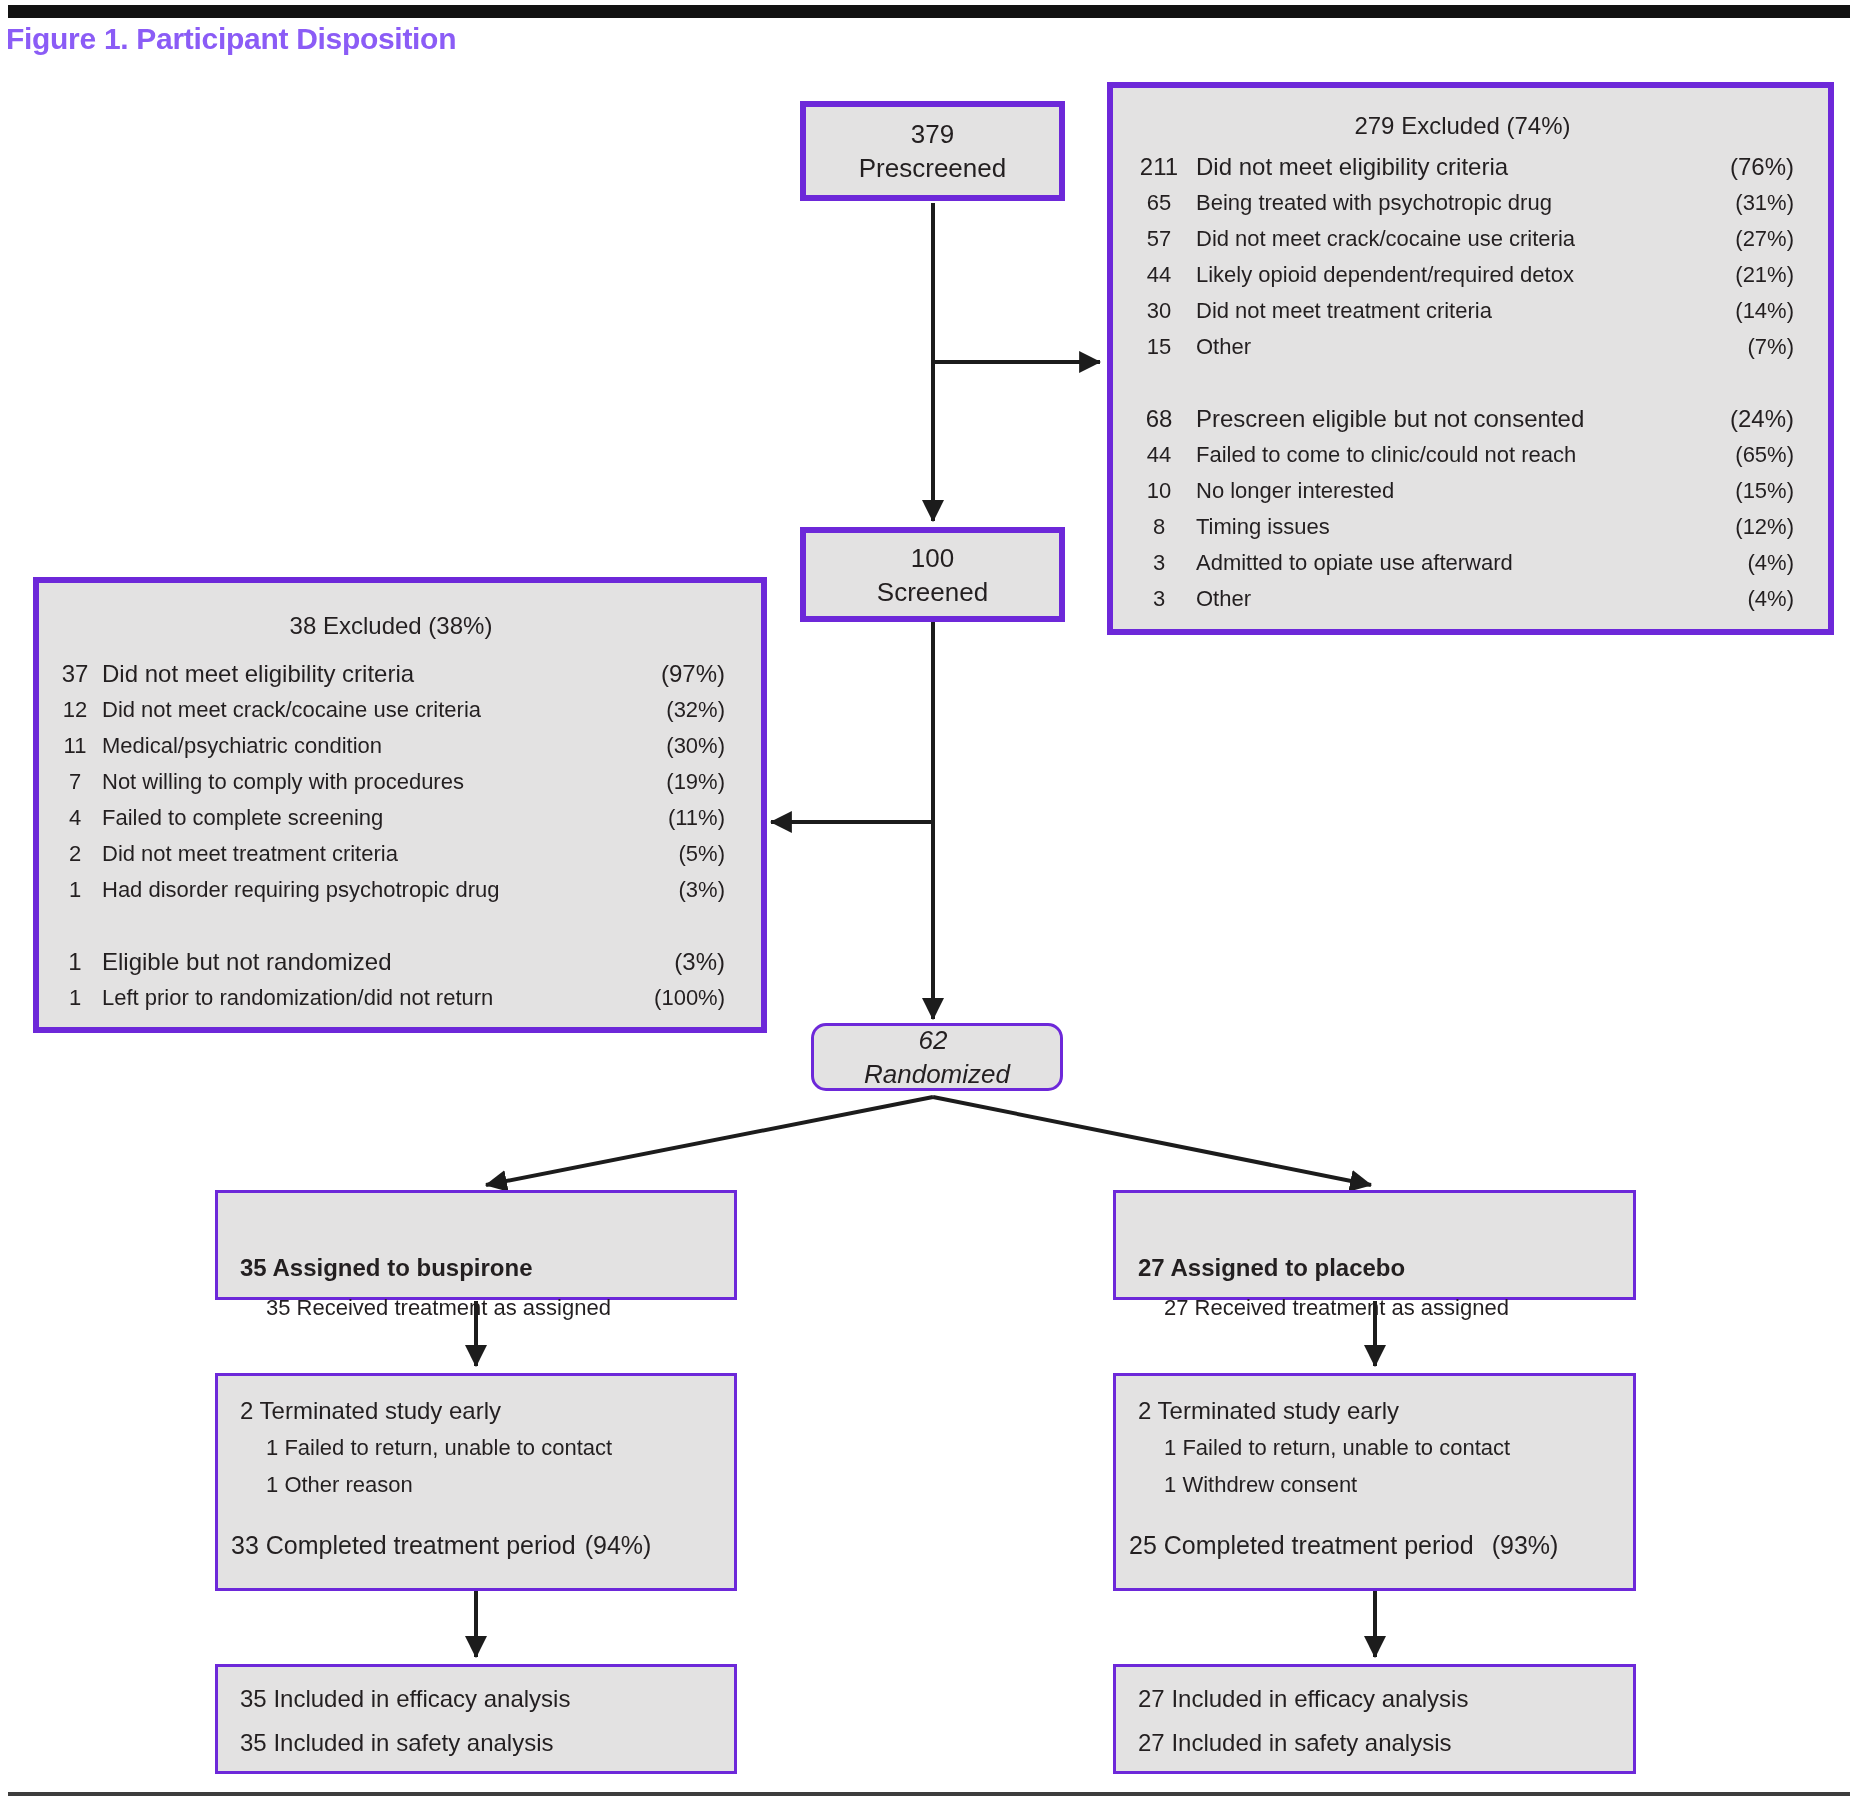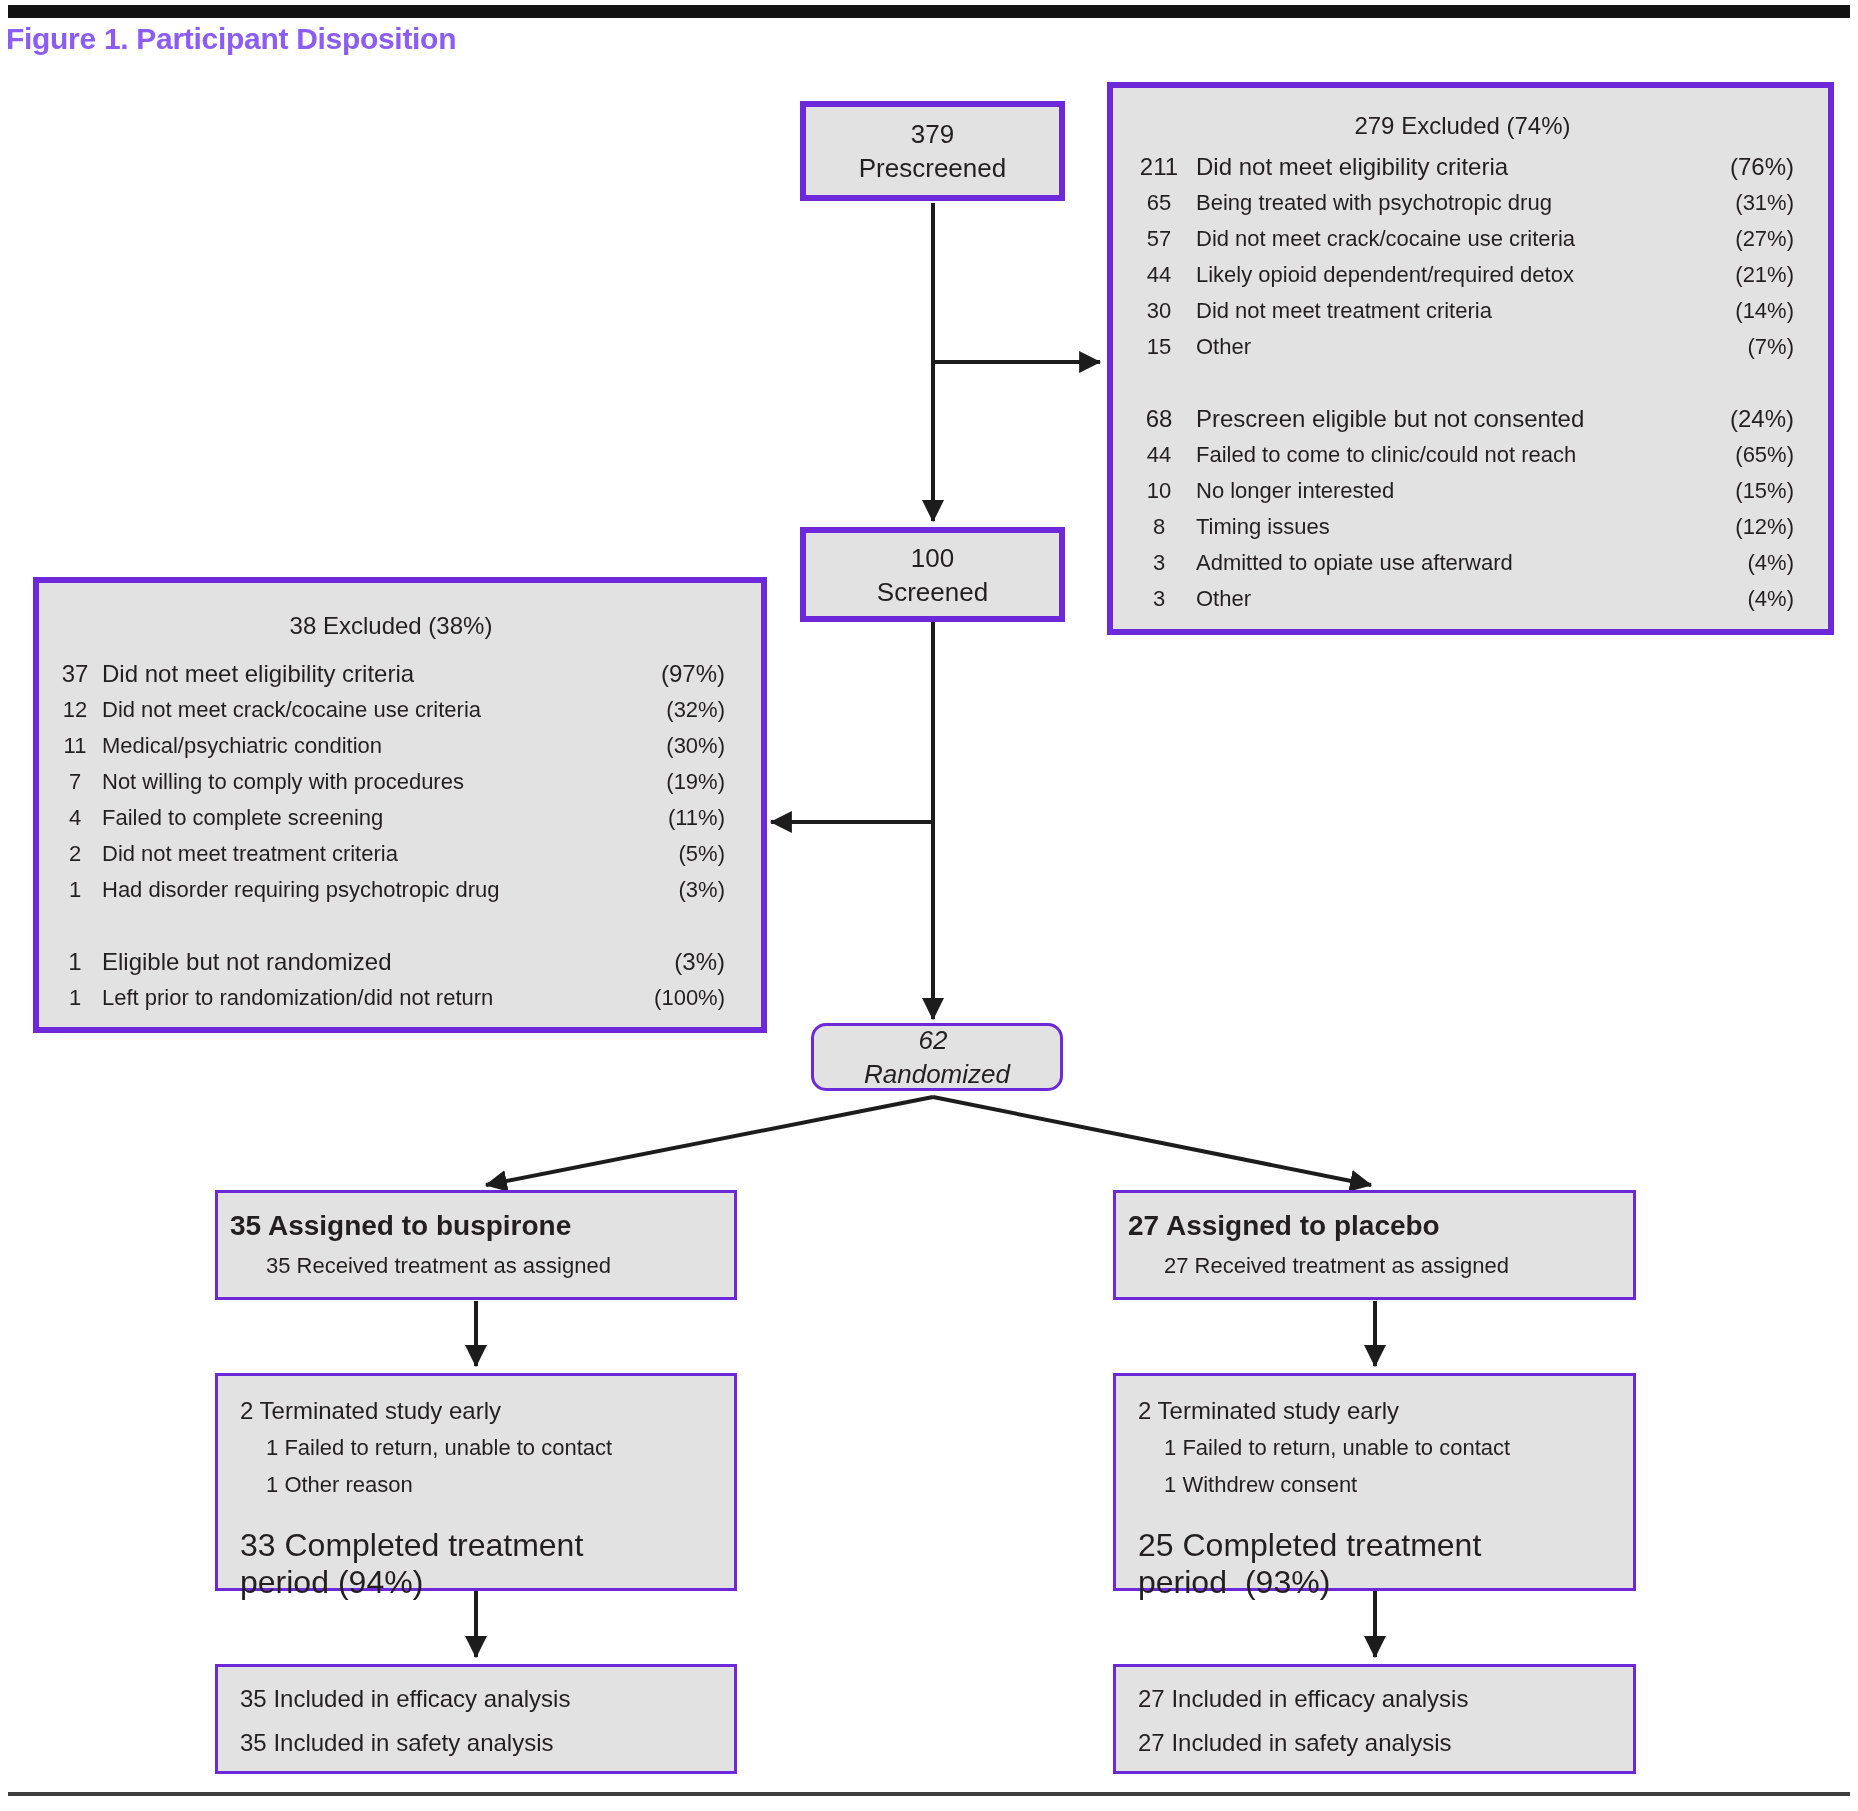--- a/index.html
+++ b/index.html
@@ -37,28 +37,28 @@
   .xgap{height:36px;}
   .right-x{padding:20px 34px 0 18px;}
   .right-x .xheader{margin-bottom:5px;}
   .right-x .num{width:56px;}
   .left-x{padding:25px 36px 0 18px;}
   .left-x .xheader{margin-bottom:12px;}
   .left-x .num{width:36px;}
 
   
   .arm{padding-top:13px;}
-  .arm .trow{line-height:40px;font-size:28px;font-weight:bold;padding-left:12px;}
+  .arm .trow{line-height:40px;font-size:24px;font-weight:bold;padding-left:22px;margin-top:42px;}
   .arm .srow{line-height:40px;font-size:22px;padding-left:48px;}
 
   
   .term{padding-top:16px;}
   .term .main-row{font-size:24px;line-height:37px;padding-left:22px;}
   .term .sub-row{font-size:22px;line-height:37px;padding-left:48px;}
-  .term .completed{margin-top:24px;font-size:32px;line-height:37px;padding-left:22px;}
+  .term .completed{margin-top:24px;font-size:25px;line-height:37px;padding-left:13px;}
   .completed .pct{margin-left:9px;}
   .completed.widegap .pct{margin-left:18px;}
 
   
   .incl{padding-top:10px;}
   .incl .irow{font-size:24px;line-height:44px;padding-left:22px;}
 </style>
 </head>
 <body>
 

